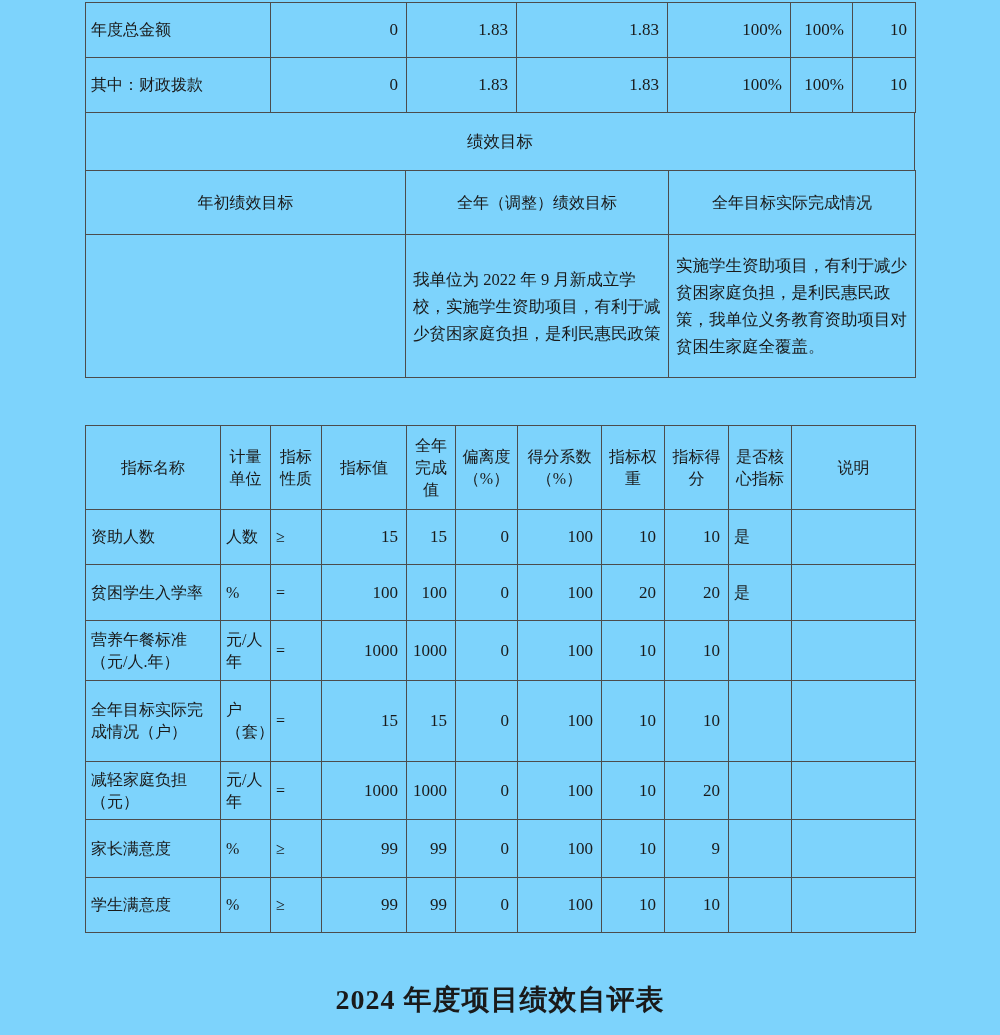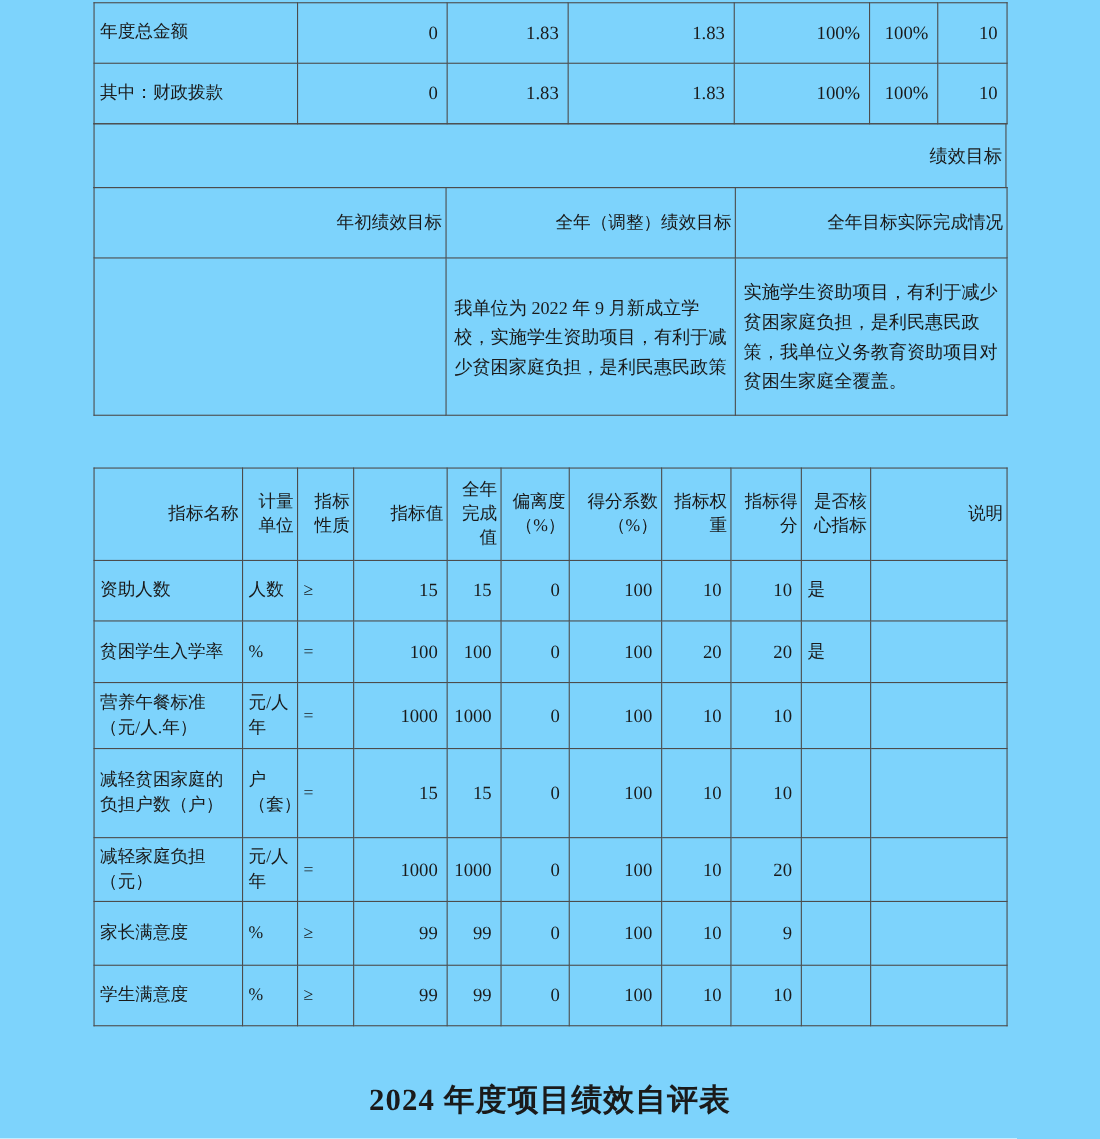--- a/index.html
+++ b/index.html
@@ -3,21 +3,21 @@
 <meta charset="utf-8">
 <style>
   html,body{margin:0;padding:0;background:#ffffff;}
   #page{position:relative;width:1000px;height:1035px;background:#7dd3fc;overflow:hidden;
         font-family:"Liberation Serif","DejaVu Serif",serif;color:#1a1a1a;}
   table{border-collapse:collapse;table-layout:fixed;position:absolute;left:85px;width:830px;}
   td{border:1px solid #4c4c4c;font-size:16px;overflow:hidden;vertical-align:middle;
      word-break:break-all;line-height:22px;}
   td.l{text-align:left;padding:2px 3px 2px 5px;}
   td.r{text-align:right;padding:2px 8px 2px 2px;font-size:17px;}
-  td.c{text-align:right;padding:2px 3px;}
+  td.c{text-align:center;padding:2px 3px;}
   td.goal{text-align:left;vertical-align:middle;padding:5px 7px;line-height:27px;font-size:16.5px;}
   .sec-title{font-size:16.5px;}
   #footer-title{position:absolute;left:0;top:981px;width:1000px;text-align:center;
                 font-size:28px;font-weight:bold;letter-spacing:1px;}
 </style>
 </head>
 <body>
 
 <div id="page">
 
@@ -143,21 +143,21 @@
       <td class="r">1000</td>
       <td class="r">1000</td>
       <td class="r">0</td>
       <td class="r">100</td>
       <td class="r">10</td>
       <td class="r">10</td>
       <td class="l"></td>
       <td class="l"></td>
     </tr>
     <tr style="height:81px;">
-      <td class="l">减轻贫困家庭的负担户数（户）</td>
+      <td class="l">全年目标实际完成情况（户）</td>
       <td class="l">户（套）</td>
       <td class="l">=</td>
       <td class="r">15</td>
       <td class="r">15</td>
       <td class="r">0</td>
       <td class="r">100</td>
       <td class="r">10</td>
       <td class="r">10</td>
       <td class="l"></td>
       <td class="l"></td>

